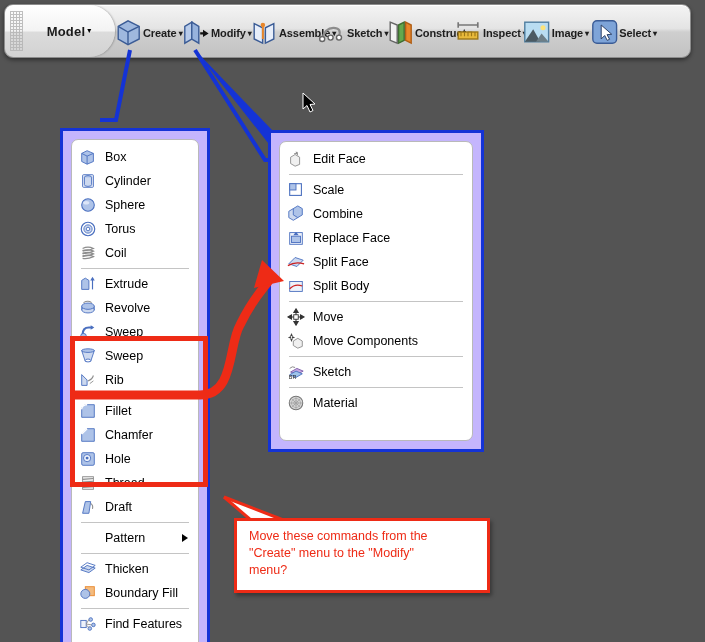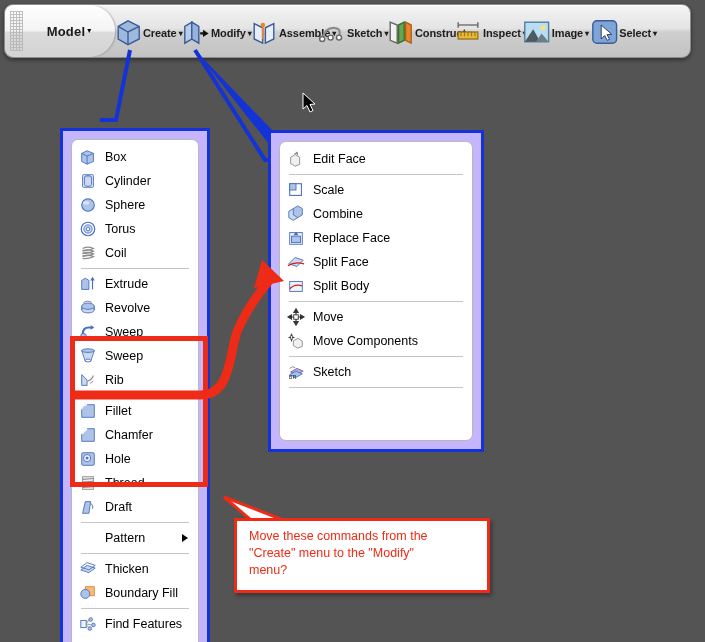--- a/index.html
+++ b/index.html
@@ -537,20 +537,34 @@
       <div class="m-row">
         <span class="m-ico"><svg width="18" height="18" viewBox="0 0 20 20" xmlns="http://www.w3.org/2000/svg">
             <polygon points="4,10 11,6 18,9 11,13" fill="#c8a8e0" stroke="#7a5ca8"></polygon>
             <polygon points="3,13 10,9 17,12 10,16" fill="#9fc4ea" stroke="#4a6fbf"></polygon>
             <path d="M3 6 Q6 3 9 5" fill="none" stroke="#8d8d8d" stroke-width="1.1"></path>
             <text x="2" y="18" font-size="6" fill="#222" font-family="sans-serif">BR</text>
           </svg></span>
         <span class="m-text">Sketch</span>
       </div>
       <div class="m-sep"></div>
+      <div class="m-row">
+        <span class="m-ico"><svg width="18" height="18" viewBox="0 0 20 20" xmlns="http://www.w3.org/2000/svg">
+            <circle cx="10" cy="10" r="7.5" fill="#d8d8d8" stroke="#777" stroke-width="1.2"></circle>
+            <g stroke="#999" stroke-width=".7" fill="none">
+              <circle cx="10" cy="10" r="5"></circle>
+              <circle cx="10" cy="10" r="2.5"></circle>
+              <line x1="3" y1="10" x2="17" y2="10"></line>
+              <line x1="10" y1="3" x2="10" y2="17"></line>
+              <line x1="5" y1="5" x2="15" y2="15"></line>
+              <line x1="15" y1="5" x2="5" y2="15"></line>
+            </g>
+          </svg></span>
+        <span class="m-text">Material</span>
+      </div>
     </div>
 </div>
 
 <div id="red-box"></div>
 
 <svg id="overlay-red">
 
   <path d="M 75 395 L 200 395 C 235 395 228 345 240 325 C 252 300 262 290 268 282" fill="none" stroke="#ee2b16" stroke-width="9" stroke-linecap="round"></path>
   <polygon points="262,260 284,281 254,288" fill="#ee2b16"></polygon>
 

